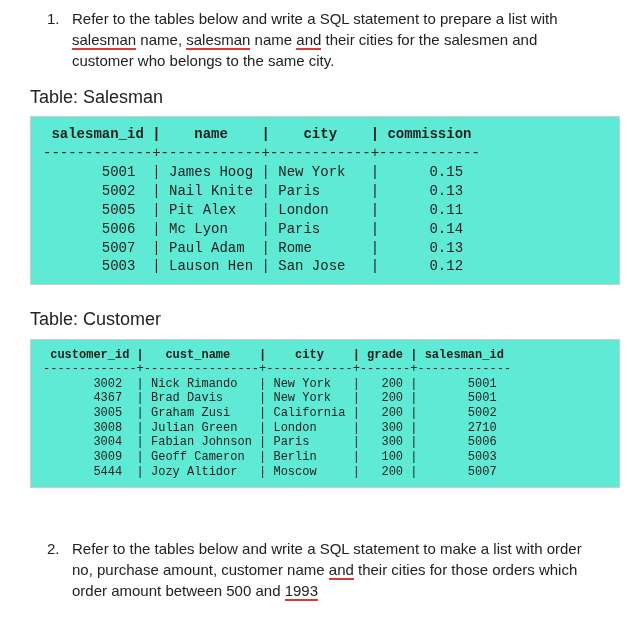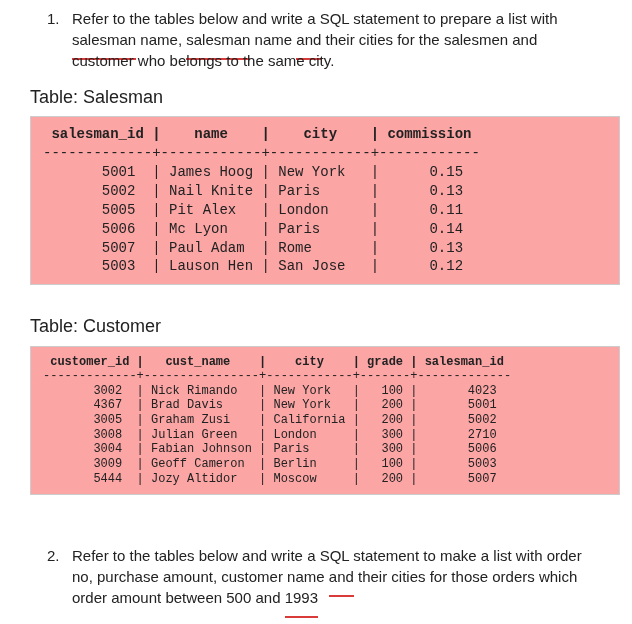--- a/index.html
+++ b/index.html
@@ -30,34 +30,34 @@
       position: absolute;
       left: -5px;
       top: 0;
       font-size: 15px;
     }
     .question-text {
       font-size: 15px;
     }
     .underline-wavy {
       border-bottom: 2px solid #d93a3a;
-      padding-bottom: 10px;
+      padding-bottom: 0px;
       margin-top: 41px;
     }
     .table-label {
       font-size: 18px;
       margin-left: 30px;
       margin-top: 12px;
       margin-bottom: 6px;
     }
     .table-container {
       margin-left: 30px;
       margin-right: 12px;
       border: 1px solid #ccc;
-      background: #fca5a5;
+      background: #5eead4;
       padding: 8px 12px;
       font-family: "Courier New", monospace;
       font-size: 14px;
       white-space: pre;
       overflow: hidden;
       line-height: 1.35;
     }
     .table-container.customer {
       font-size: 12px;
       line-height: 1.22;
@@ -84,24 +84,24 @@
 <div class="table-label">Table: Salesman</div>
 <div class="table-container"><span class="table-header-row"> salesman_id |    name    |    city    | commission</span>
 <span>-------------+------------+------------+------------</span>
 <span>       5001  | James Hoog | New York   |      0.15</span>
 <span>       5002  | Nail Knite | Paris      |      0.13</span>
 <span>       5005  | Pit Alex   | London     |      0.11</span>
 <span>       5006  | Mc Lyon    | Paris      |      0.14</span>
 <span>       5007  | Paul Adam  | Rome       |      0.13</span>
 <span>       5003  | Lauson Hen | San Jose   |      0.12</span></div>
 
-<div class="table-label" style="margin-top:29px">Table: Customer</div>
+<div class="table-label" style="margin-top:22px">Table: Customer</div>
 <div class="table-container customer"><span class="table-header-row"> customer_id |   cust_name    |    city    | grade | salesman_id</span>
 <span>-------------+----------------+------------+-------+-------------</span>
-<span>       3002  | Nick Rimando   | New York   |   100 |       4023</span>
+<span>       3002  | Nick Rimando   | New York   |   200 |       5001</span>
 <span>       4367  | Brad Davis     | New York   |   200 |       5001</span>
 <span>       3005  | Graham Zusi    | California |   200 |       5002</span>
 <span>       3008  | Julian Green   | London     |   300 |       2710</span>
 <span>       3004  | Fabian Johnson | Paris      |   300 |       5006</span>
 <span>       3009  | Geoff Cameron  | Berlin     |   100 |       5003</span>
 <span>       5444  | Jozy Altidor   | Moscow     |   200 |       5007</span></div>
 
 <ol class="question-list q2-group">
   <li class="question-item">
     <span class="question-number">2.</span>

